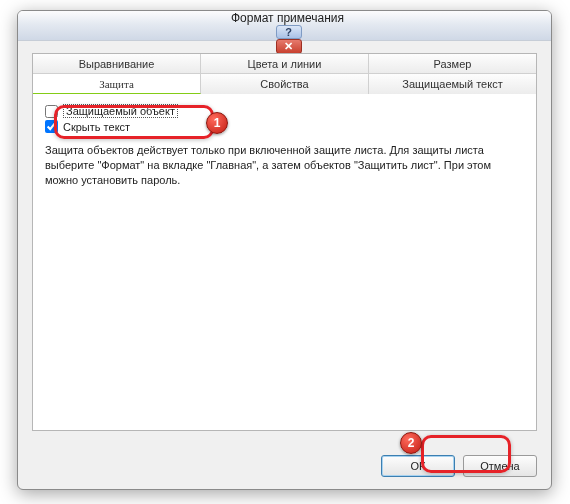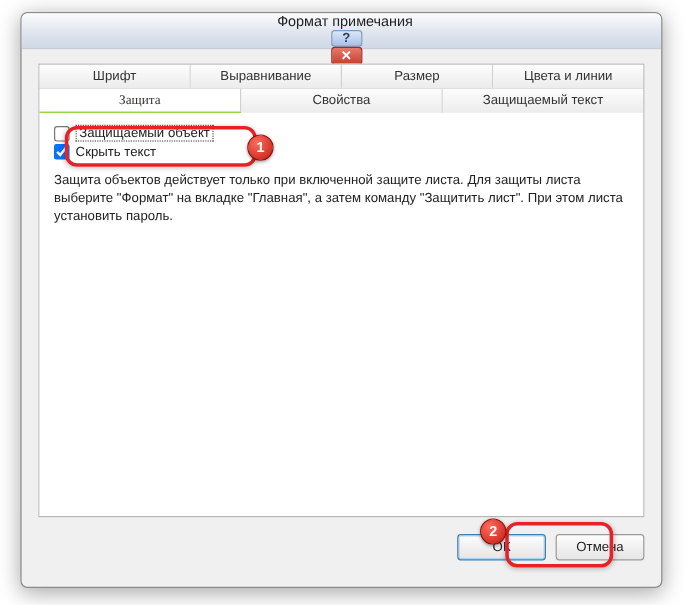--- a/index.html
+++ b/index.html
@@ -111,21 +111,21 @@
   }
   .help-text {
     margin-top: 10px;
     line-height: 1.35;
     color: #222;
   }
   .button-row {
     display: flex;
     justify-content: flex-end;
     gap: 8px;
-    margin-top: 14px;
+    margin-top: 24px;
   }
   .btn {
     min-width: 74px;
     height: 22px;
     background: linear-gradient(#fdfdfd,#e5e5e5);
     border: 1px solid #9a9a9a;
     border-radius: 3px;
     font-size: 11px;
     display: flex;
     align-items: center;
@@ -172,41 +172,40 @@
   <div class="titlebar">
     <div class="title">Формат примечания</div>
     <div class="tb-btn tb-help">?</div>
     <div class="tb-btn tb-close">✕</div>
   </div>
 
   <div class="content">
     <div class="tabs">
 
       <div class="tabrow">
-        <div class="tab">Шрифт</div>
         <div class="tab">Выравнивание</div>
+        <div class="tab">Цвета и линии</div>
         <div class="tab">Размер</div>
-        <div class="tab">Цвета и линии</div>
       </div>
       <div class="tabrow tabrow2">
         <div class="tab active">Защита</div>
         <div class="tab">Свойства</div>
         <div class="tab">Защищаемый текст</div>
       </div>
 
       <div class="tabbody">
         <div class="chkrow">
           <input type="checkbox" style="">
           <span class="selbox">Защищаемый объект</span>
         </div>
         <div class="chkrow">
           <input type="checkbox" checked="" style="">
           <span>Скрыть текст</span>
         </div>
-        <div class="help-text">Защита объектов действует только при включенной защите листа. Для защиты листа выберите "Формат" на вкладке "Главная", а затем команду "Защитить лист". При этом листа установить пароль.</div>
+        <div class="help-text">Защита объектов действует только при включенной защите листа. Для защиты листа выберите "Формат" на вкладке "Главная", а затем объектов "Защитить лист". При этом можно установить пароль.</div>
       </div>
     </div>
 
     <div class="button-row">
       <div class="btn default">ОК</div>
       <div class="btn">Отмена</div>
     </div>
   </div>
 </div>
 

